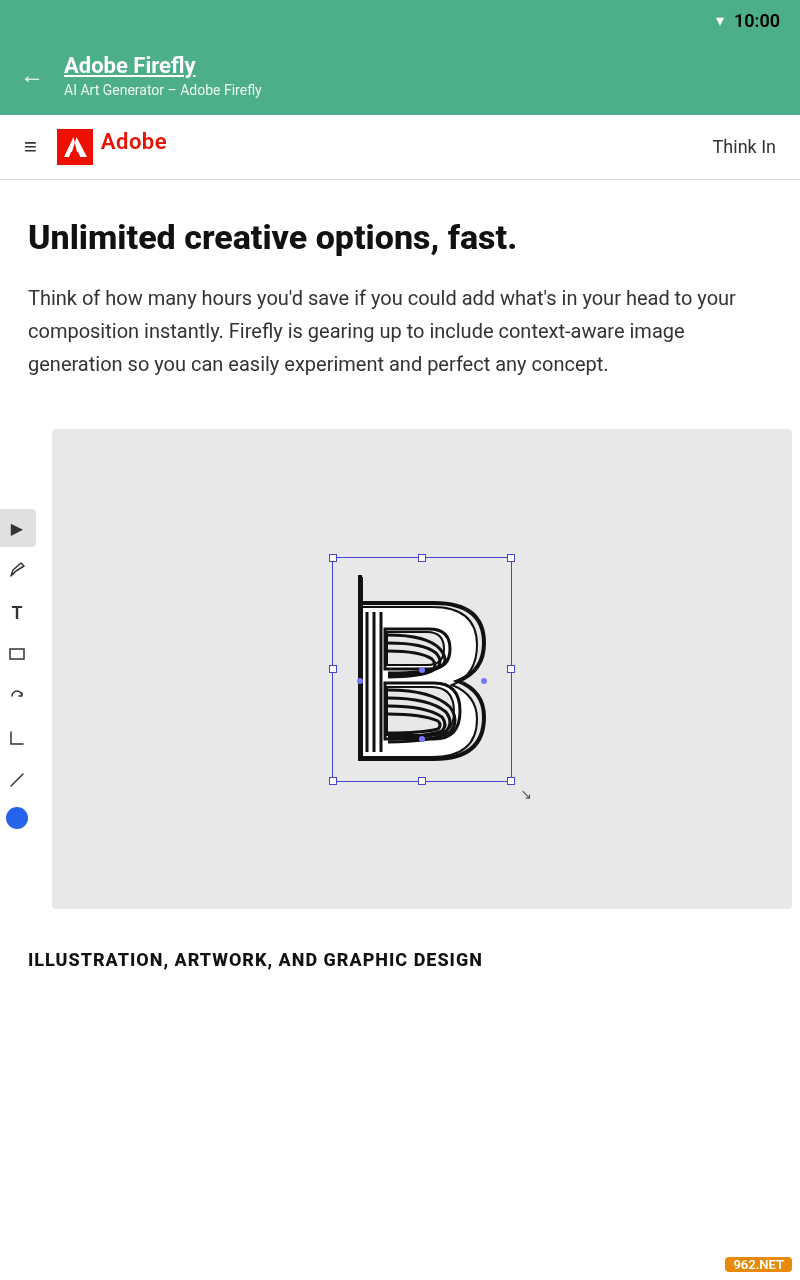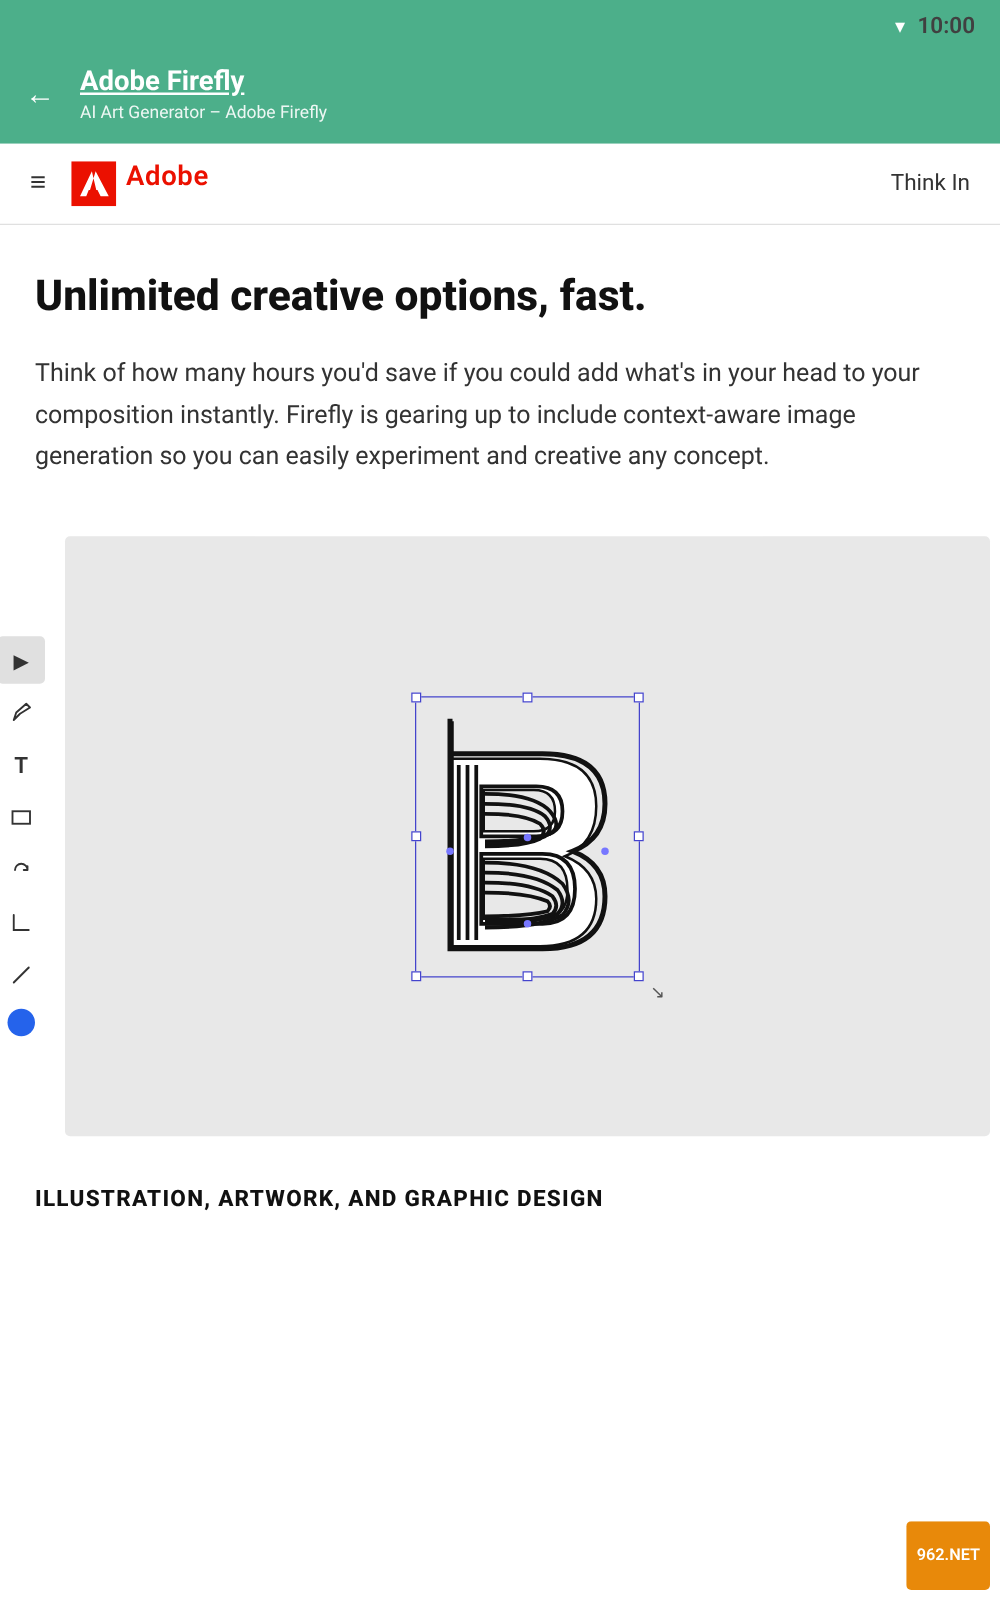--- a/index.html
+++ b/index.html
@@ -18,21 +18,21 @@
       background: #4caf8a;
       height: 40px;
       display: flex;
       align-items: center;
       justify-content: flex-end;
       padding: 0 20px;
       gap: 10px;
     }
 
     .status-bar-time {
-      color: #404040;
+      color: #000000;
       font-size: 18px;
       font-weight: 600;
     }
 
     .wifi-icon {
       color: white;
       font-size: 16px;
     }
 
     
@@ -223,21 +223,21 @@
 
     
     .watermark {
       position: fixed;
       bottom: 8px;
       right: 8px;
       background: #e8890a;
       color: white;
       font-size: 13px;
       font-weight: 600;
-      padding: 20px 8px;
+      padding: 0 8px;
       border-radius: 4px;
       z-index: 999;
     }
   </style>
 </head>
 <body>
 
 <div class="status-bar">
   <span class="wifi-icon">▾</span>
   <span class="status-bar-time">10:00</span>
@@ -261,21 +261,21 @@
         <path d="M19.5 8L30 28h-6.5l-2.5-5H15l4.5-15zm-3 0L7 28h5l2-5h6l-3.5-15z" fill="white"></path>
       </svg>
       <span class="adobe-text">Adobe</span>
     </div>
   </div>
   <span class="sign-in-btn">Think In</span>
 </div>
 
 <div class="main-content">
   <h1 class="headline">Unlimited creative options, fast.</h1>
-  <p class="body-text">Think of how many hours you'd save if you could add what's in your head to your composition instantly. Firefly is gearing up to include context-aware image generation so you can easily experiment and creative any concept.</p>
+  <p class="body-text">Think of how many hours you'd save if you could add what's in your head to your composition instantly. Firefly is gearing up to include context-aware image generation so you can easily experiment and perfect any concept.</p>
 </div>
 
 <div class="illustration-container">
 
   <div class="toolbar">
     <div class="toolbar-item active">▶</div>
     <div class="toolbar-item">
       <svg width="18" height="18" viewBox="0 0 18 18" fill="none">
         <path d="M3 15L8 10M13 2L16 5L8 10L3 15L5 9L13 2Z" stroke="#333" stroke-width="1.5" stroke-linejoin="round"></path>
       </svg>

